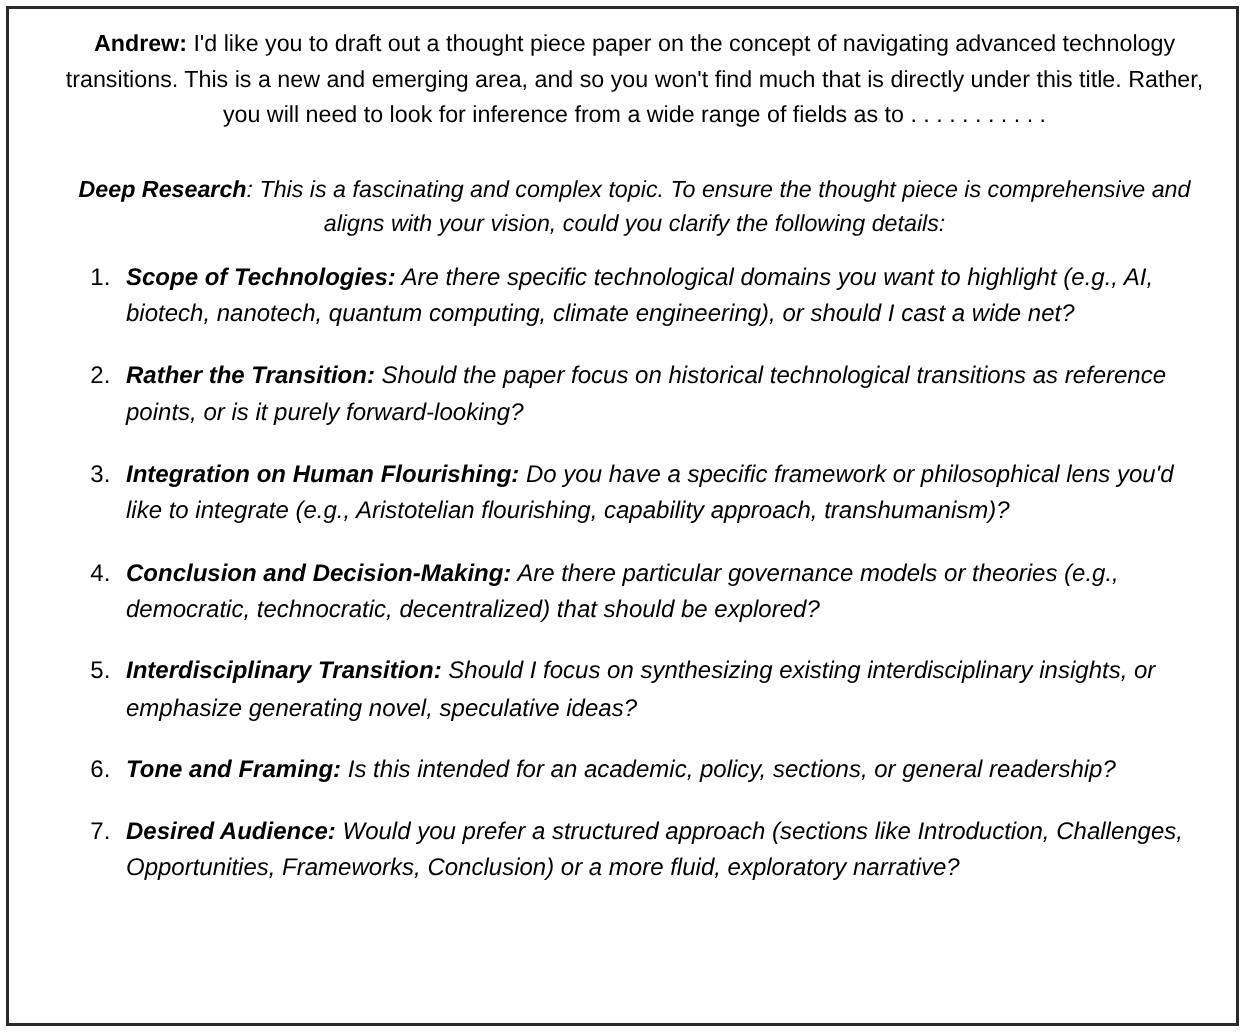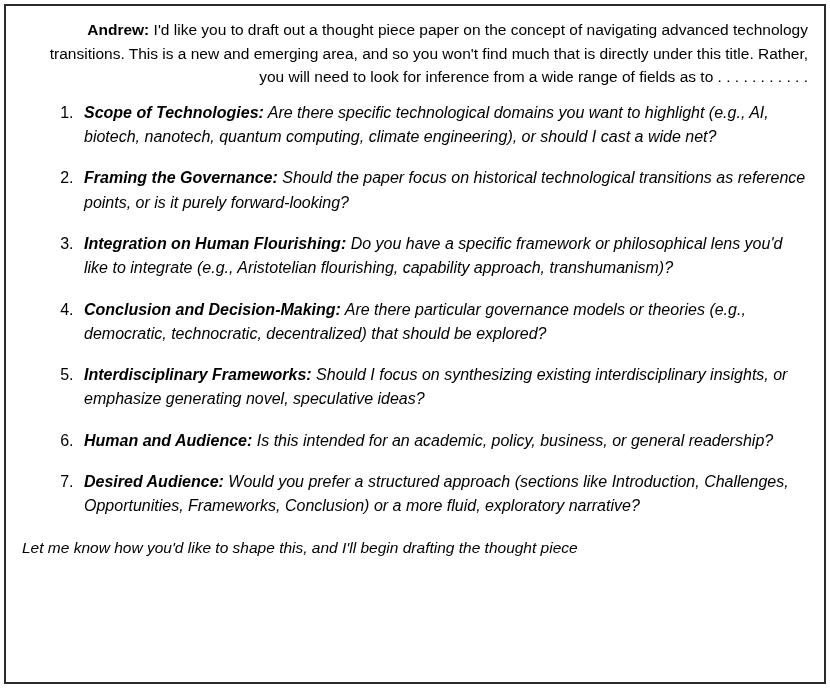--- a/index.html
+++ b/index.html
@@ -27,21 +27,21 @@
     box-sizing: border-box;
     border: 2px solid #2b2b2b;
     background: #ffffff;
     padding: 12px 16px 10px 16px;
   }
   .para {
     font-size: 15.5px;
     line-height: 1.52;
     color: #000000;
     margin: 0 0 6px 16px;
-    text-align: right;
+    text-align: center;
   }
   .para.user {
     font-style: normal;
   }
   .speaker-user {
     font-weight: bold;
   }
   .para.assistant {
     font-style: italic;
     margin-top: 26px;
@@ -83,27 +83,27 @@
   }
 </style>
 </head>
 <body>
 
 <div class="page">
   <div class="frame">
 
     <p class="para user"><span class="speaker-user">Andrew:</span><span> I'd like you to draft out a thought piece paper on the concept of navigating advanced technology transitions. This is a new and emerging area, and so you won't find much that is directly under this title. Rather, you will need to look for inference from a wide range of fields as to  . . . . .  . . . . . .</span></p>
 
+    <p class="para assistant"><span class="speaker-assistant">Deep Research</span><span>: This is a fascinating and complex topic. To ensure the thought piece is comprehensive and aligns with your vision, could you clarify the following details:</span></p>
 
     <ol class="questions">
       <li><span class="q-title">Scope of Technologies:</span><span class="q-body"> Are there specific technological domains you want to highlight (e.g., AI, biotech, nanotech, quantum computing, climate engineering), or should I cast a wide net?</span></li>
-      <li><span class="q-title">Framing the Governance:</span><span class="q-body"> Should the paper focus on historical technological transitions as reference points, or is it purely forward-looking?</span></li>
+      <li><span class="q-title">Rather the Transition:</span><span class="q-body"> Should the paper focus on historical technological transitions as reference points, or is it purely forward-looking?</span></li>
       <li><span class="q-title">Integration on Human Flourishing:</span><span class="q-body"> Do you have a specific framework or philosophical lens you'd like to integrate (e.g., Aristotelian flourishing, capability approach, transhumanism)?</span></li>
       <li><span class="q-title">Conclusion and Decision-Making:</span><span class="q-body"> Are there particular governance models or theories (e.g., democratic, technocratic, decentralized) that should be explored?</span></li>
-      <li><span class="q-title">Interdisciplinary Frameworks:</span><span class="q-body"> Should I focus on synthesizing existing interdisciplinary insights, or emphasize generating novel, speculative ideas?</span></li>
-      <li><span class="q-title">Human and Audience:</span><span class="q-body"> Is this intended for an academic, policy, business, or general readership?</span></li>
+      <li><span class="q-title">Interdisciplinary Transition:</span><span class="q-body"> Should I focus on synthesizing existing interdisciplinary insights, or emphasize generating novel, speculative ideas?</span></li>
+      <li><span class="q-title">Tone and Framing:</span><span class="q-body"> Is this intended for an academic, policy, sections, or general readership?</span></li>
       <li><span class="q-title">Desired Audience:</span><span class="q-body"> Would you prefer a structured approach (sections like Introduction, Challenges, Opportunities, Frameworks, Conclusion) or a more fluid, exploratory narrative?</span></li>
     </ol>
 
-    <p class="closing">Let me know how you'd like to shape this, and I'll begin drafting the thought piece</p>
 
   </div>
 </div>
 
 </body></html>

